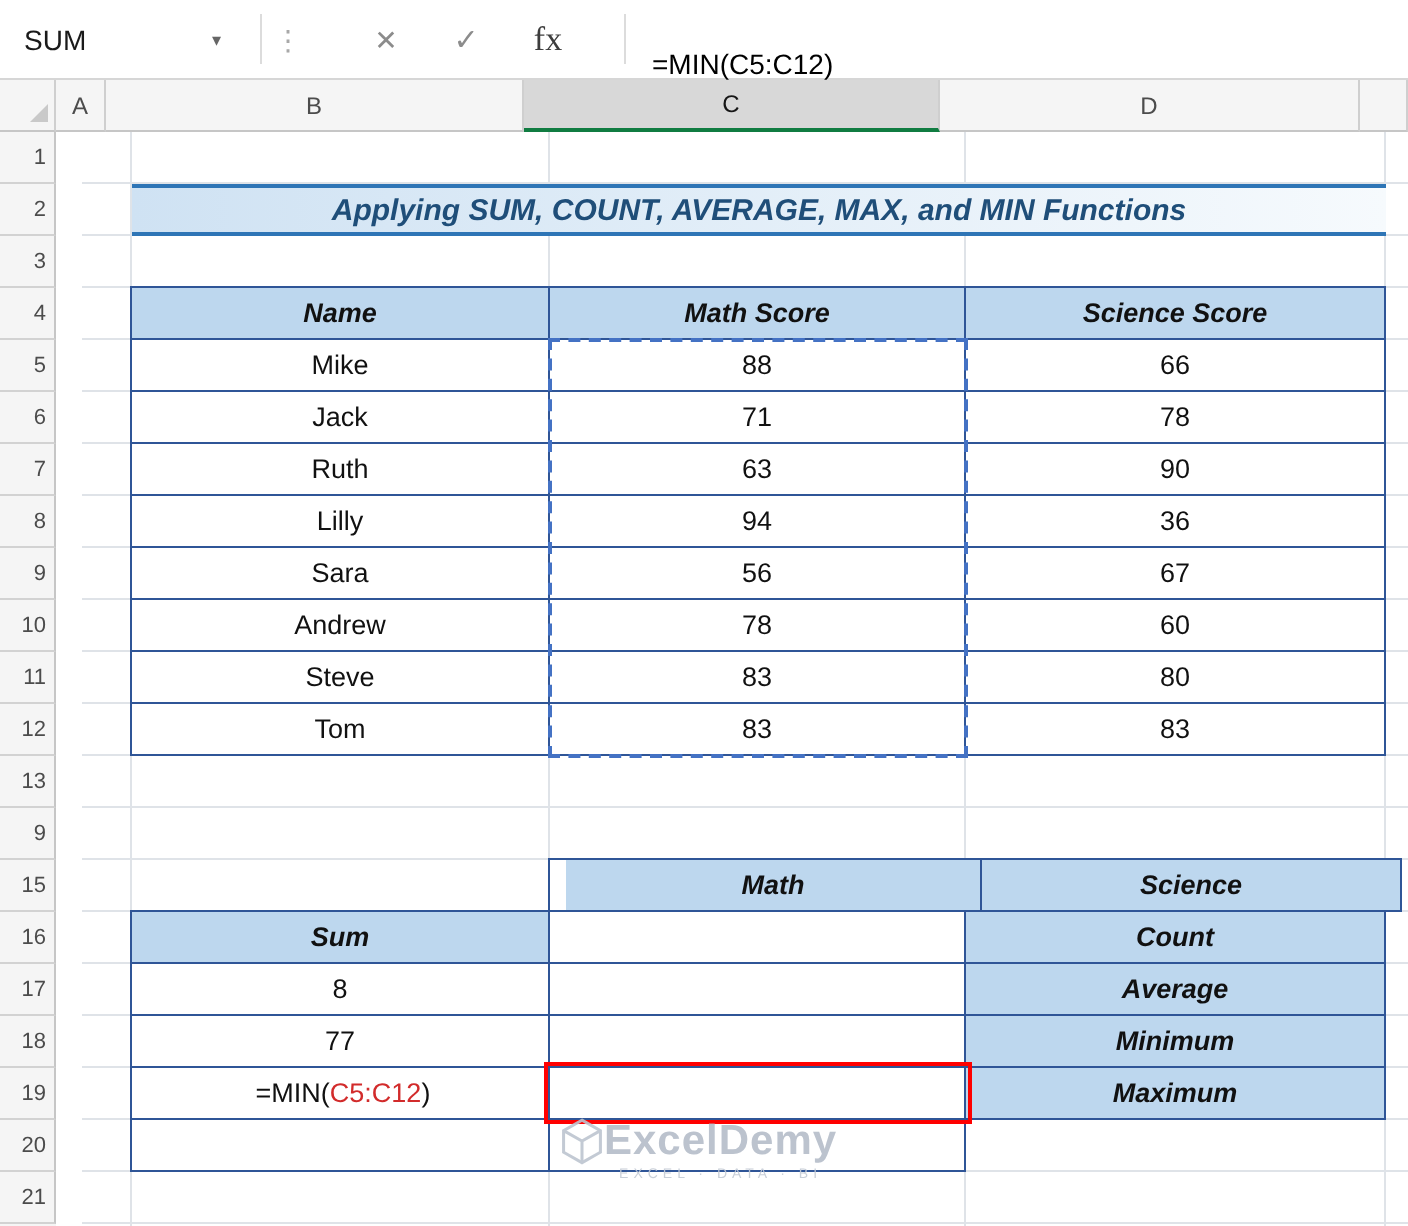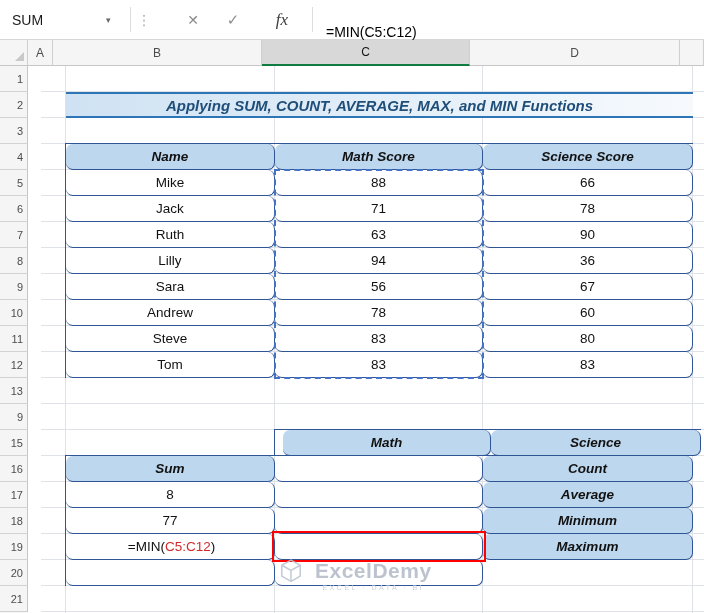--- a/index.html
+++ b/index.html
@@ -24,21 +24,21 @@
   .namebox{position:absolute;left:0;top:0;width:130px;height:39px;display:flex;
     align-items:center;padding-left:12px;font-size:14px;color:#1a1a1a;box-sizing:border-box;}
   .nbarrow{position:absolute;left:106px;top:0;height:39px;display:flex;align-items:center;
     font-size:9px;color:#666;}
   .vsep{position:absolute;top:7px;width:1px;height:25px;background:#dcdcdc;}
   .dots{position:absolute;left:137px;top:0;height:39px;display:flex;align-items:center;
     color:#a8a8a8;font-size:14px;}
   .fbtn{position:absolute;top:0;height:39px;display:flex;align-items:center;justify-content:center;}
   .btn-cancel{left:176px;width:34px;color:#8c8c8c;font-size:14px;}
   .btn-enter{left:216px;width:34px;color:#8c8c8c;font-size:15px;}
-  .btn-fx{left:262px;width:40px;font-family:"Liberation Serif",serif;font-style:italic;
+  .btn-fx{left:254px;width:40px;font-family:"Liberation Serif",serif;
     font-size:17px;color:#3d3d3d;}
   .fformula{position:absolute;left:326px;top:0;height:39px;display:flex;align-items:center;
     font-size:14px;color:#000;margin-top:12px;}
 
   
   .cheads{position:absolute;left:0;top:40px;width:704px;height:26px;display:flex;background:#f5f5f5;z-index:9;}
   .ch{box-sizing:border-box;height:26px;border-right:1px solid #cfcfcf;border-bottom:1px solid #c6c6c6;
     display:flex;align-items:center;justify-content:center;font-size:12px;color:#4c4c4c;background:#f5f5f5;}
   .ch-corner{width:28px;position:relative;}
   .tri{position:absolute;right:3px;bottom:4px;width:0;height:0;
@@ -62,36 +62,36 @@
     border-top:2px solid var(--title_border);border-bottom:2px solid var(--title_border);
     background:linear-gradient(to right,#cfe2f3,#f6fafd);
     display:flex;align-items:center;justify-content:center;
     font-size:15px;font-weight:bold;font-style:italic;color:var(--title_text);z-index:2;}
 
   
   .tbl{position:absolute;box-sizing:content-box;border-top:1px solid var(--table_border);
     border-left:1px solid var(--table_border);display:grid;grid-auto-rows:26px;z-index:2;}
   .tbl .c{box-sizing:border-box;border-right:1px solid var(--table_border);
     border-bottom:1px solid var(--table_border);display:flex;align-items:center;justify-content:center;
-    font-size:13.5px;color:#111;background:#fff;overflow:hidden;border-radius:7px;}
+    font-size:13.5px;color:#111;background:#fff;overflow:hidden;}
   .hd{background:var(--header_fill) !important;font-weight:bold;font-style:italic;}
   .tbl1{left:24px;top:77px;width:627px;grid-template-columns:209px 208px 210px;}
   .tbl2h{left:233px;top:363px;width:418px;grid-template-columns:208px 210px;padding-left:8px;}
   .tbl2b{left:24px;top:389px;width:627px;grid-template-columns:209px 208px 210px;}
   .formula-cell{justify-content:space-between;padding-left:3px;}
   .formula-cell .ref{color:var(--formula_range);}
 
   
   .ants{position:absolute;left:233px;top:103px;width:210px;height:210px;box-sizing:border-box;
     border:2px dashed var(--selection_dash);z-index:4;pointer-events:none;}
   .redbox{position:absolute;left:231px;top:465px;width:214px;height:31px;box-sizing:border-box;
     border:2px solid var(--annotation_red);z-index:5;pointer-events:none;}
 
   
-  .wm{position:absolute;left:280px;top:559px;display:flex;align-items:flex-start;gap:13px;
+  .wm{position:absolute;left:280px;top:559px;display:flex;align-items:flex-start;gap:0;
     z-index:6;opacity:0.9;pointer-events:none;}
   .wm-col{display:flex;flex-direction:column;align-items:center;}
   .wm-name{font-size:21px;font-weight:bold;color:#b5bdc9;letter-spacing:0.5px;line-height:1.1;}
   .wm-tag{font-size:7px;letter-spacing:2.5px;color:#c4cbd5;margin-top:2px;white-space:nowrap;}
 </style>
 </head>
 <body>
 
 <div class="screen">
 

